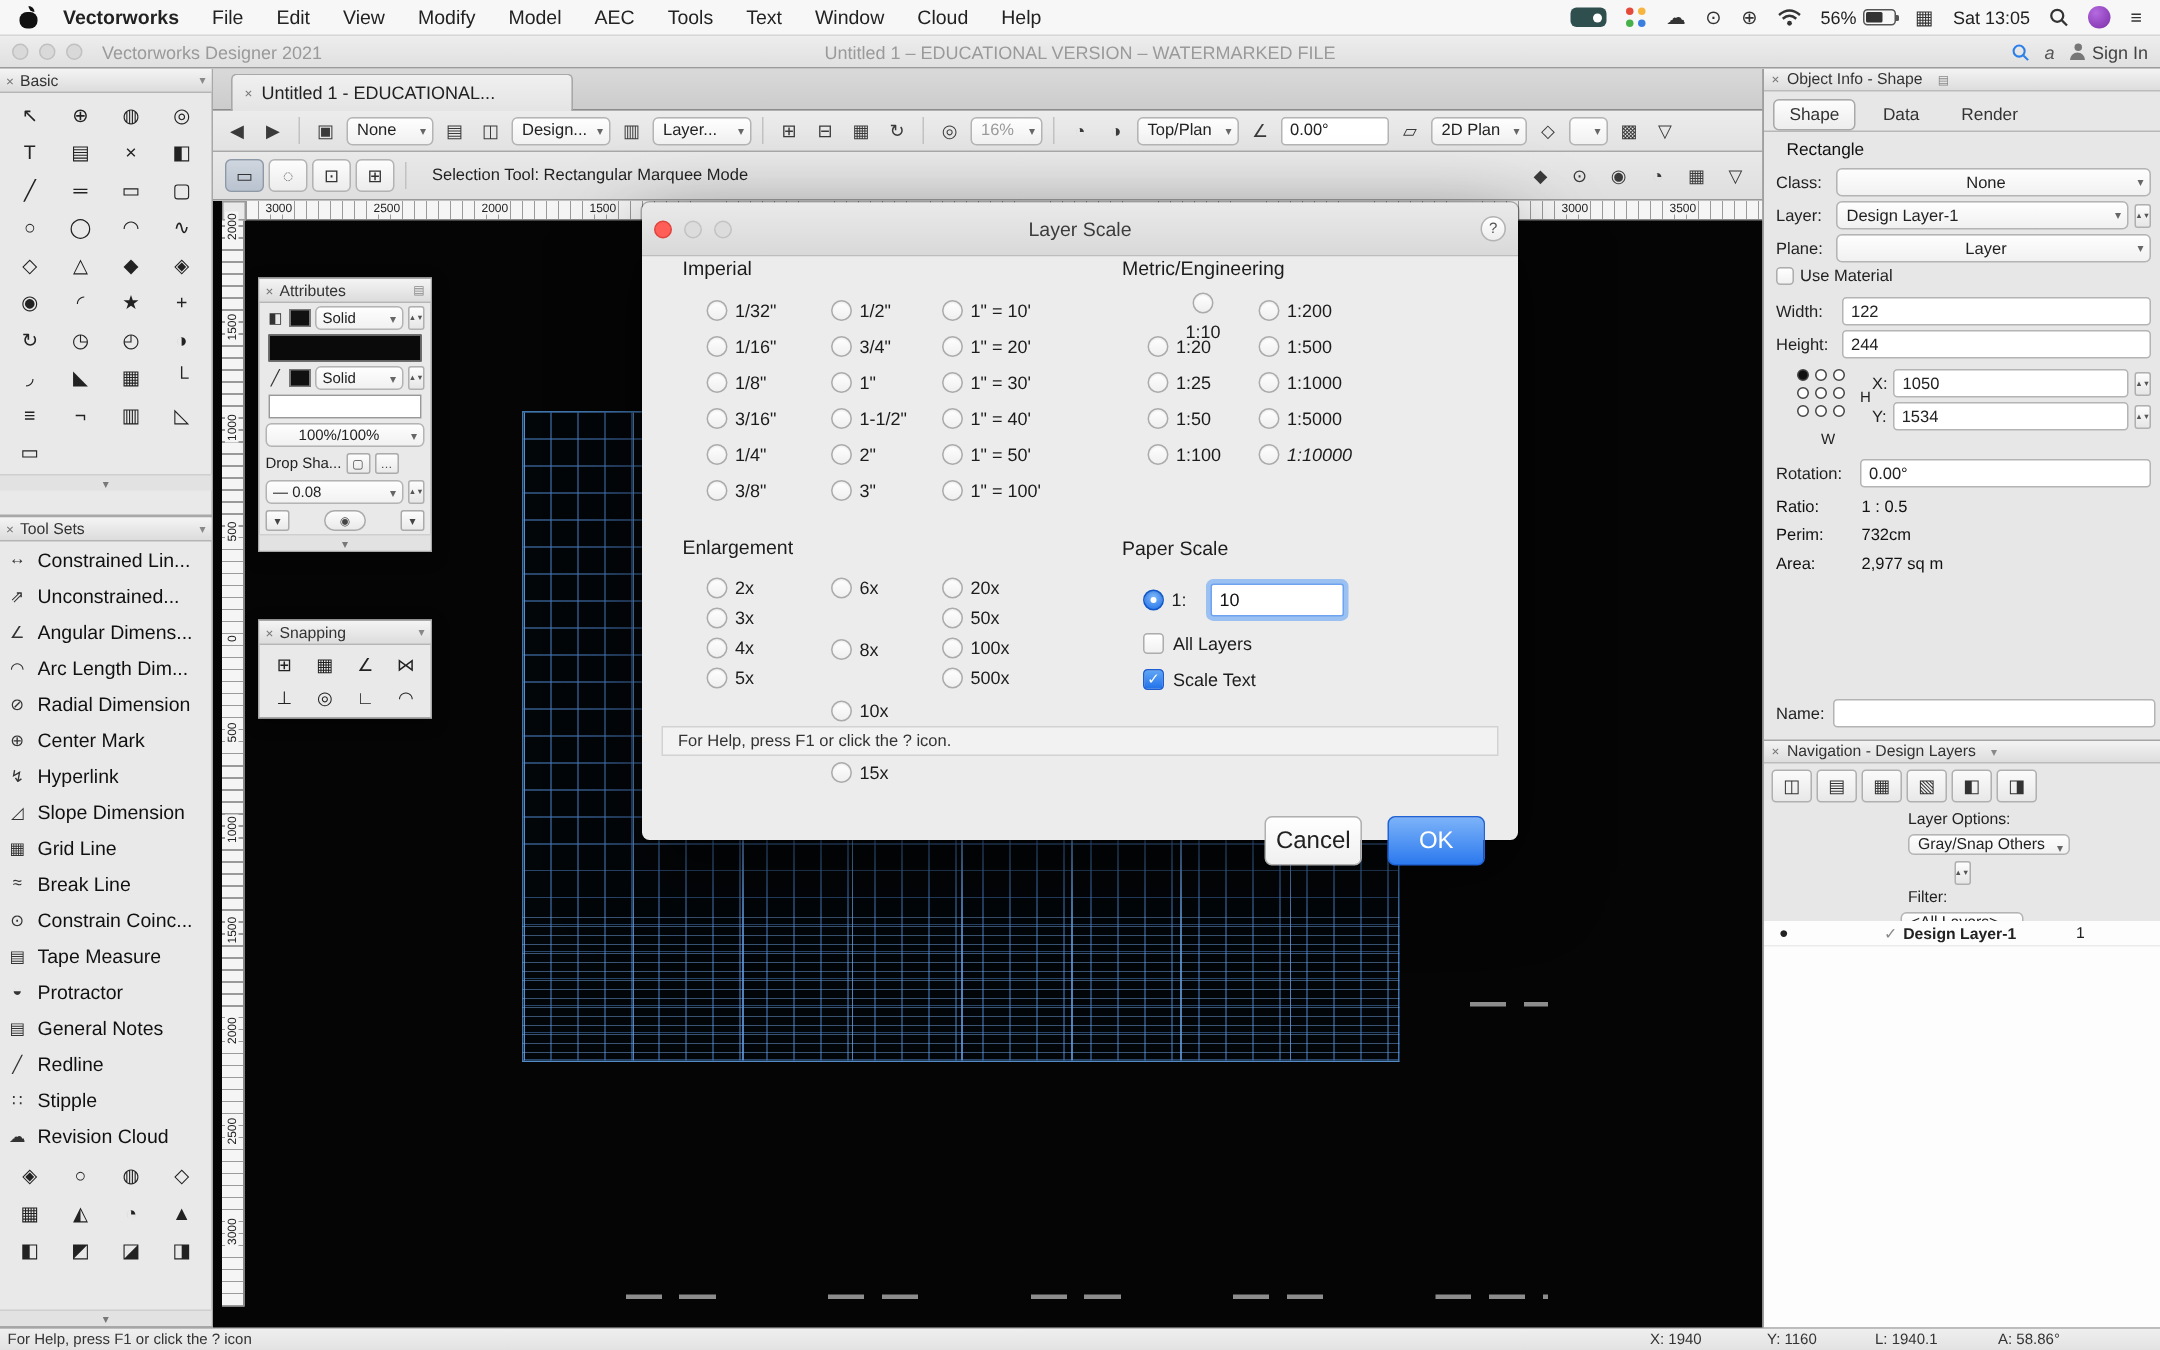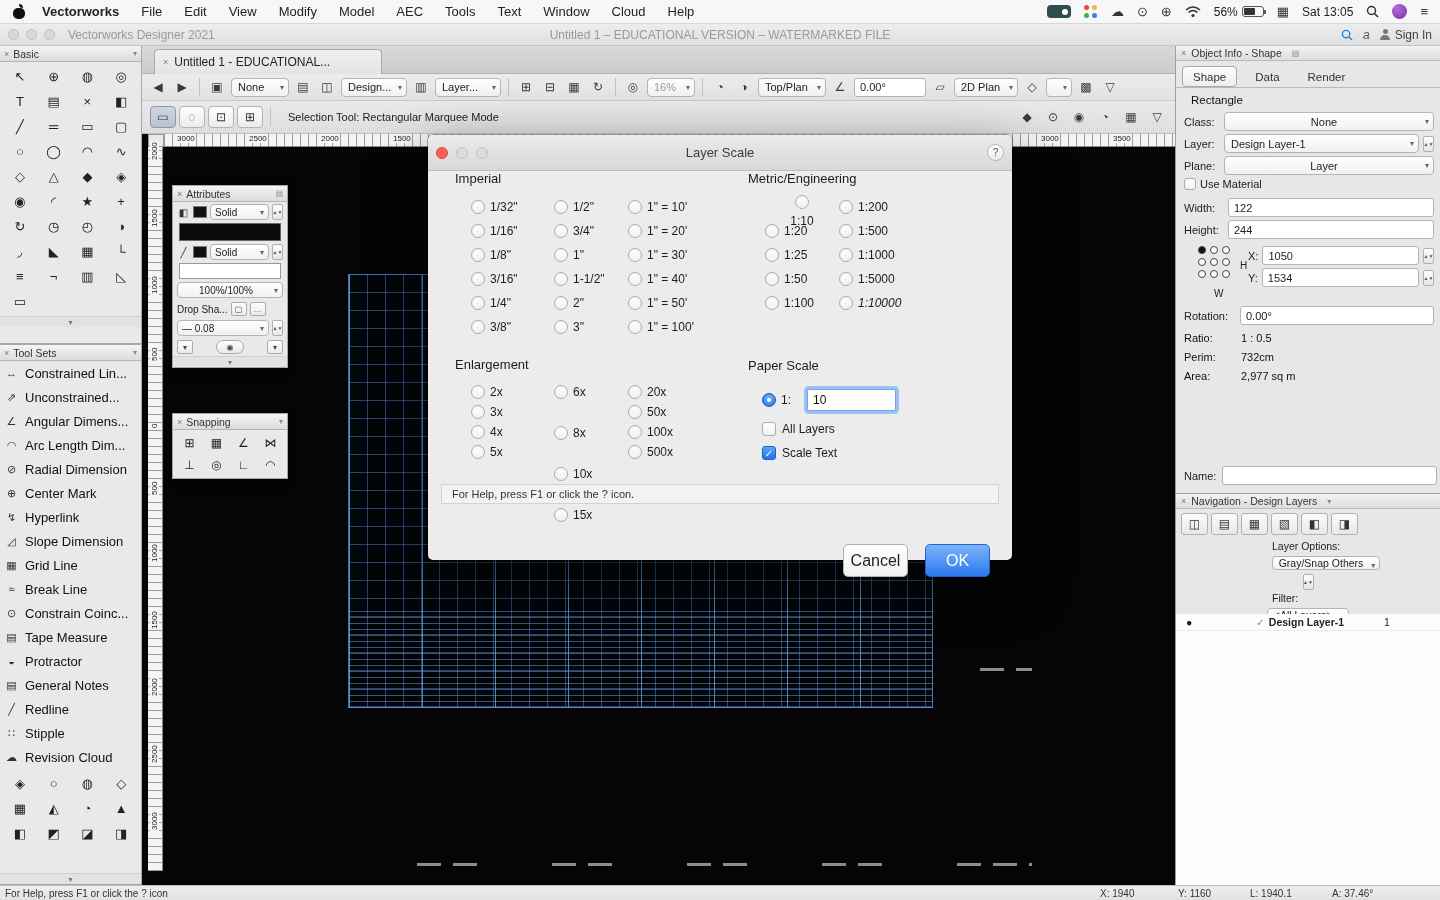--- a/index.html
+++ b/index.html
@@ -933,16 +933,16 @@
           </div>
         </div>
     </div>
   </div>
 
   <div class="statusbar">
     <span>For Help, press F1 or click the ? icon</span>
     <span class="sb-coord" style="left:1100px;">X: 1940</span>
     <span class="sb-coord" style="left:1178px;">Y: 1160</span>
     <span class="sb-coord" style="left:1250px;">L: 1940.1</span>
-    <span class="sb-coord" style="left:1332px;">A: 37.46°</span>
+    <span class="sb-coord" style="left:1332px;">A: 58.86°</span>
   </div>
 
 </div>
 
 </body></html>

